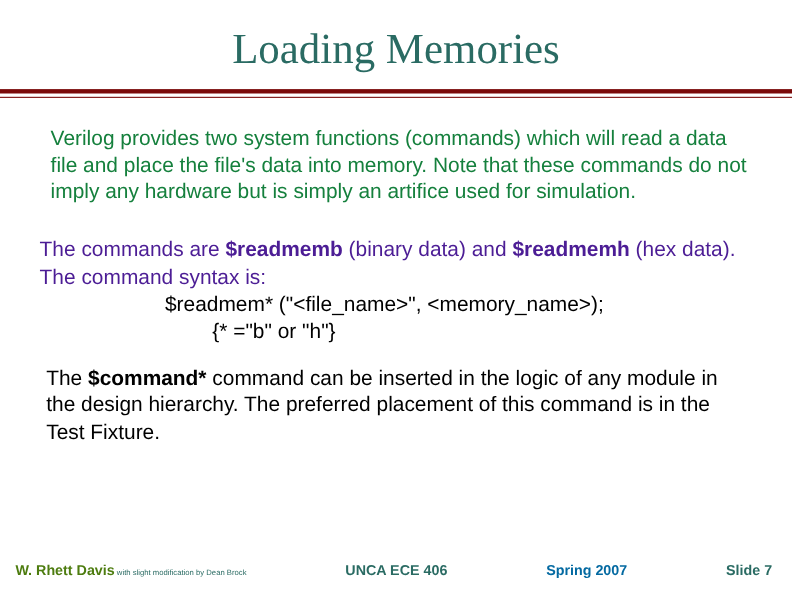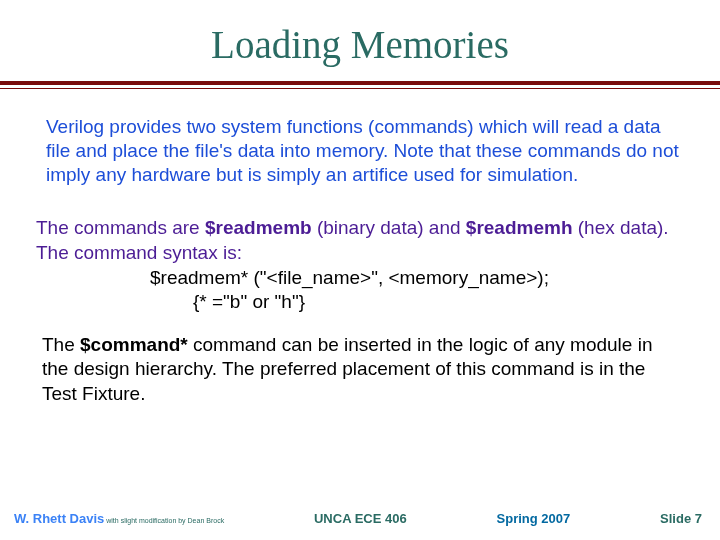--- a/index.html
+++ b/index.html
@@ -26,21 +26,21 @@
     width: 100%;
   }
   .rule-thin {
     height: 1px;
     background: #7a0a0a;
     width: 100%;
     margin-top: 3px;
   }
   .para1 {
     font-size: 19px;
-    color: #1d4ed8;
+    color: #15803d;
     line-height: 1.25;
     padding: 26px 36px 0 46px;
   }
   .para2 {
     font-size: 19px;
     color: #4c1d95;
     line-height: 1.28;
     padding: 30px 36px 0 36px;
   }
   .syntax1 {
@@ -67,21 +67,21 @@
     width: 100%;
     padding: 0 18px 0 14px;
     display: flex;
     justify-content: space-between;
     align-items: flex-end;
     font-size: 13px;
     color: #000;
   }
   .footer-author {
     font-weight: bold;
-    color: #3b82f6;
+    color: #4d7c0f;
     font-size: 13px;
   }
   .footer-mod {
     font-weight: normal;
     font-size: 7px;
     color: #2a6b63;
   }
   .footer-course { font-weight: bold; color: #2a6b63; text-align: right; }
   .footer-term { font-weight: bold; color: #0369a1; }
   .footer-slide { font-weight: bold; color: #2a6b63; }

